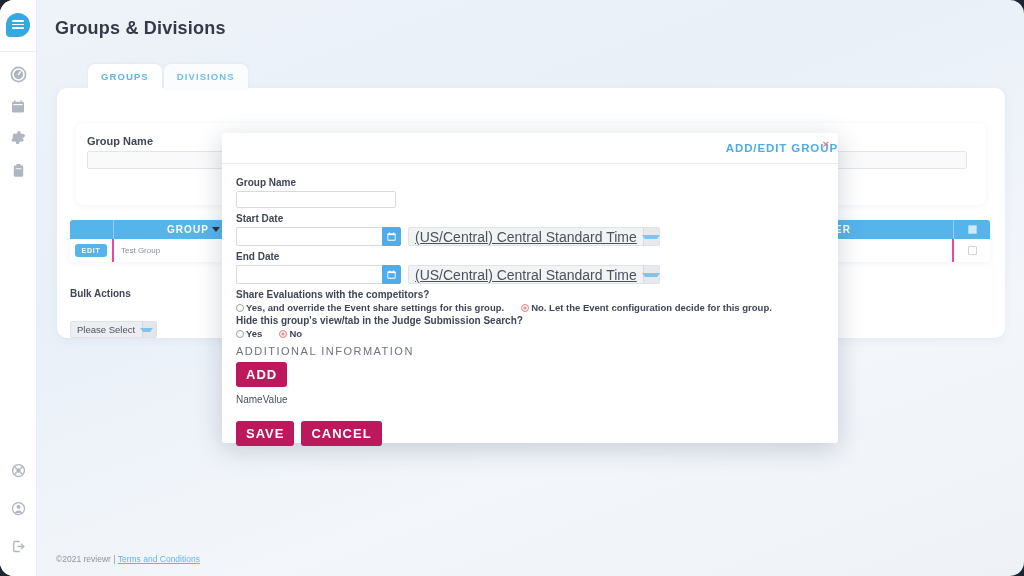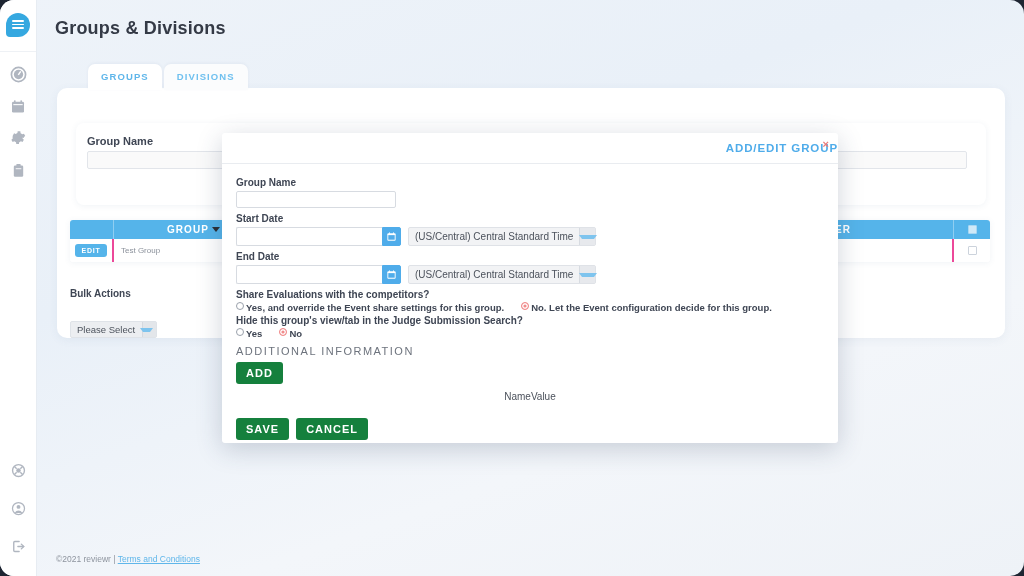--- a/index.html
+++ b/index.html
@@ -225,52 +225,52 @@
     border: 1px solid #4facea; border-radius: 0 2px 2px 0;
     display: flex; align-items: center; justify-content: center;
   }
   .cal-btn svg { display: block; }
   .tz-select {
     margin-left: 7px;
     display: flex; align-items: center;
     height: 19px;
     background: #f2f3f5; border: 1px solid #dfe2e7; border-radius: 2px;
   }
-  .tz-select span { font-size: 10px; color: #4c525c; padding: 0 6px; }
+  .tz-select span { font-size: 14px; color: #4c525c; padding: 0 6px; text-decoration: underline; }
   .tz-select .arrowbox {
     width: 16px; height: 17px; background: #e7e9ed;
     border-left: 1px solid #d7dbe1;
     display: flex; align-items: center; justify-content: center;
   }
 
   .q-label { font-size: 10px; font-weight: 700; color: #3f4654; margin: 1px 0 2px; }
   .radio-line { display: flex; align-items: center; gap: 3px; margin-bottom: 2px; }
-  .radio-opt { display: flex; align-items: flex-start; gap: 2px; margin-right: 14px; }
+  .radio-opt { display: flex; align-items: center; gap: 2px; margin-right: 14px; }
   .radio {
     width: 8px; height: 8px; border-radius: 50%;
     border: 1px solid #9aa1ab; background: #fff;
     flex: none;
   }
   .radio.on {
     background: #f18b8b; border-color: #f18b8b;
     box-shadow: inset 0 0 0 1.4px #ffffff;
   }
   .radio-opt label { font-size: 9.5px; font-weight: 700; color: #3f4654; }
 
   .section-head {
     font-size: 11px; font-weight: 400; color: #6d737d;
     letter-spacing: 1.5px; margin: 6px 0 5px;
   }
   .btn {
     display: inline-block; border: none; border-radius: 3px;
-    background: #15803d; color: #fff;
-    font-size: 11px; font-weight: 700; letter-spacing: 1px;
+    background: #be185d; color: #fff;
+    font-size: 13px; font-weight: 700; letter-spacing: 1px;
     padding: 5px 10px;
   }
-  .nv { font-size: 10px; color: #4c525c; margin: 7px 0 0; text-align: center; }
+  .nv { font-size: 10px; color: #4c525c; margin: 7px 0 0; }
   .modal-actions { margin-top: 16px; display: flex; gap: 7px; }
 </style>
 </head>
 <body>
 
 <div class="screen">
 
   <div class="sidebar">
     <div class="sb-logo">
       <div class="bubble">

